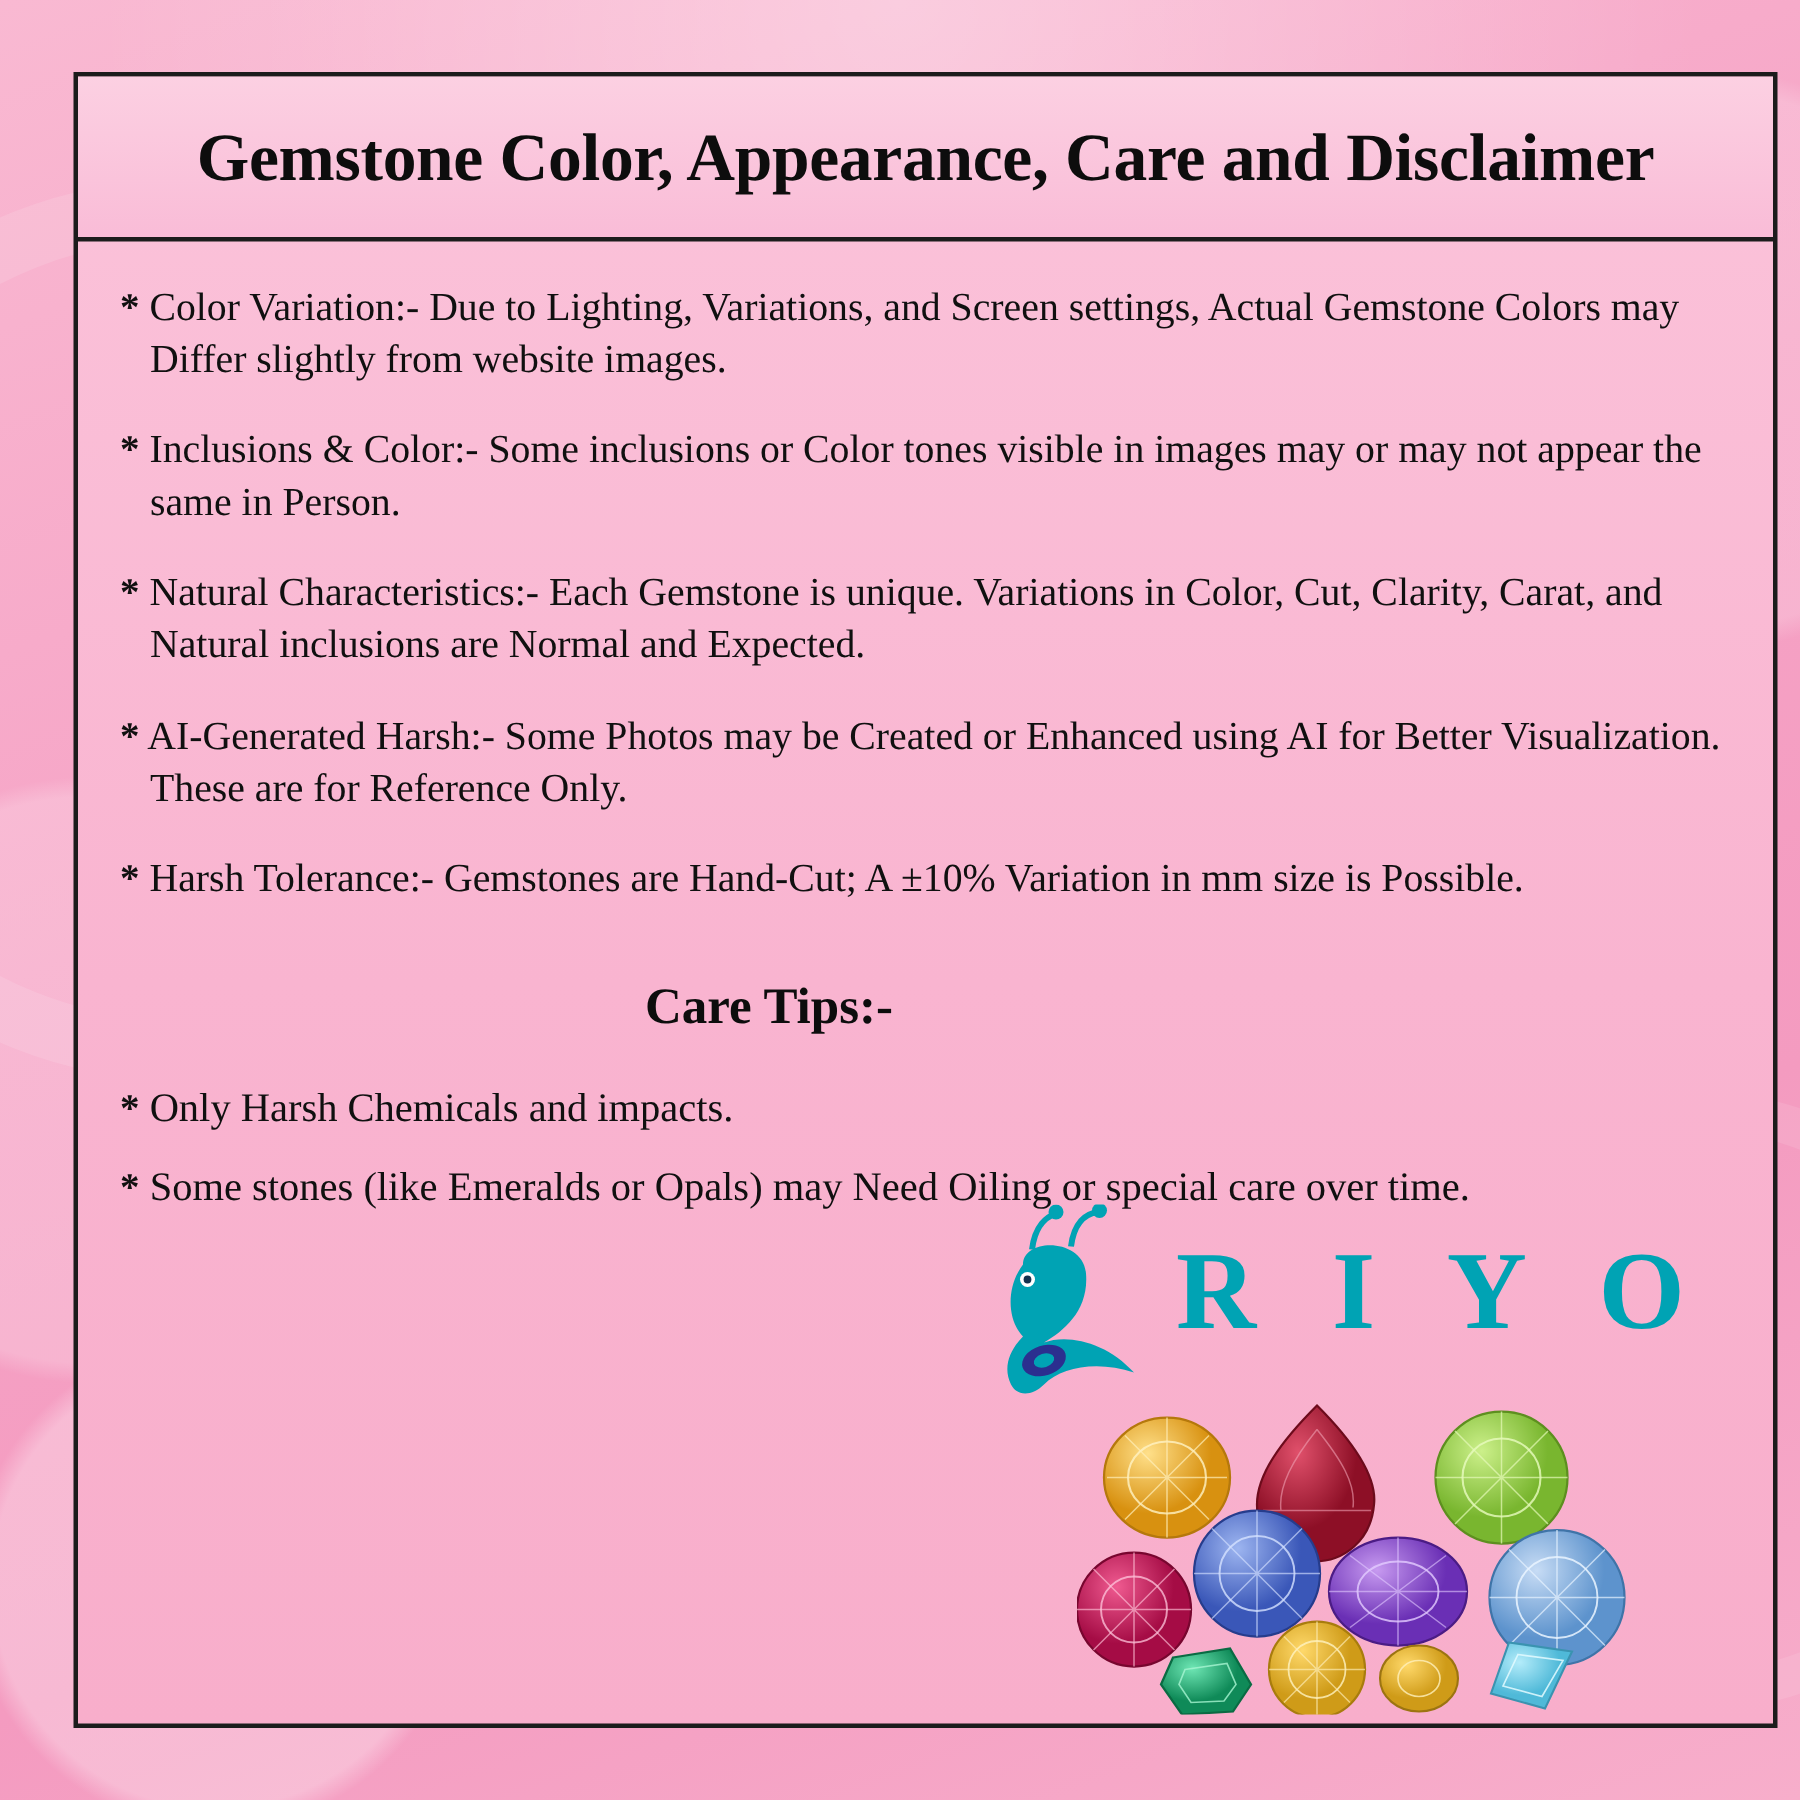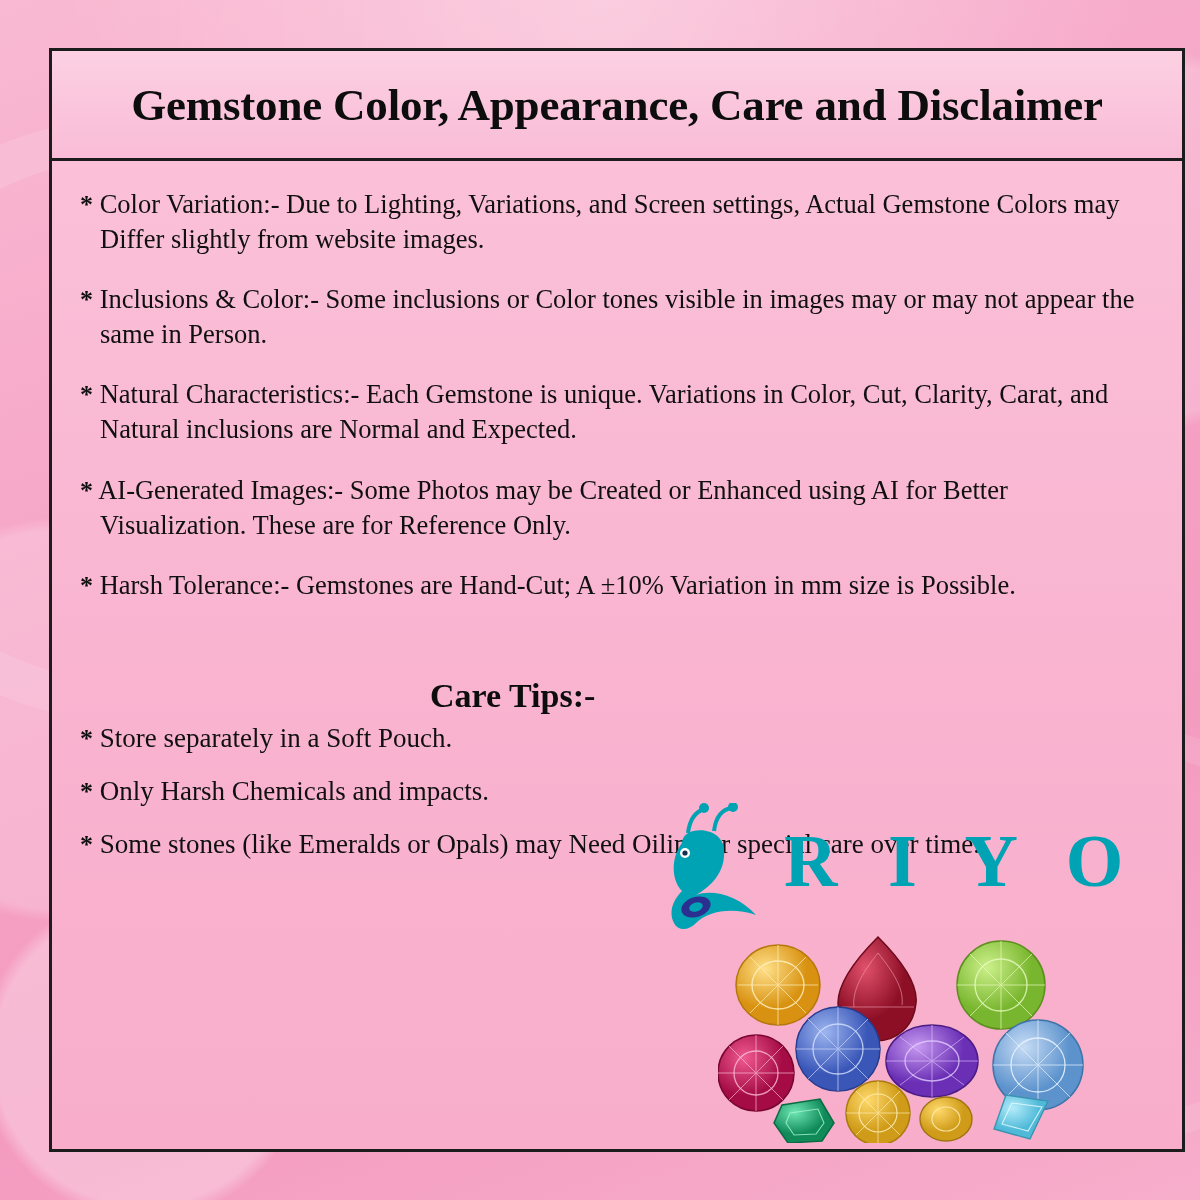--- a/index.html
+++ b/index.html
@@ -94,21 +94,21 @@
   .bullet .star {
     font-size: 26px;
     font-weight: bold;
   }
   .bullet b {
     font-weight: normal;
   }
 
   .care-row {
     display: flex;
-    align-items: flex-end;
+    align-items: center;
     justify-content: flex-start;
     margin-top: 4px;
     margin-bottom: 6px;
     position: relative;
     height: 86px;
   }
   .care-label {
     font-size: 34px;
     font-weight: bold;
     color: #0d0d0d;
@@ -183,37 +183,33 @@
       <b>Inclusions &amp; Color:-</b><span> Some inclusions or Color tones visible in images may or may not appear the same in Person.</span>
     </div>
 
     <div class="bullet">
       <span class="star">*</span>
       <b>Natural Characteristics:-</b><span> Each Gemstone is unique. Variations in Color, Cut, Clarity, Carat, and Natural inclusions are Normal and Expected.</span>
     </div>
 
     <div class="bullet">
       <span class="star">*</span>
-      <b>AI-Generated Images:-</b><span> Some Photos may be Created or Enhanced using AI for Better Visualization. These are for Reference Only.</span>
+      <b>AI-Generated Harsh:-</b><span> Some Photos may be Created or Enhanced using AI for Better Visualization. These are for Reference Only.</span>
     </div>
 
     <div class="bullet">
       <span class="star">*</span>
       <b>Harsh Tolerance:-</b><span> Gemstones are Hand-Cut; A ±10% Variation in mm size is Possible.</span>
     </div>
 
     <div class="care-row">
       <div class="care-label">Care Tips:-</div>
     </div>
 
     <div class="care-list">
-      <div class="bullet">
-        <span class="star">*</span>
-        <span>Store separately in a Soft Pouch.</span>
-      </div>
       <div class="bullet">
         <span class="star">*</span>
         <span>Only Harsh Chemicals and impacts.</span>
       </div>
       <div class="bullet">
         <span class="star">*</span>
         <span>Some stones (like Emeralds or Opals) may Need Oiling or special care over time.</span>
       </div>
     </div>
 

